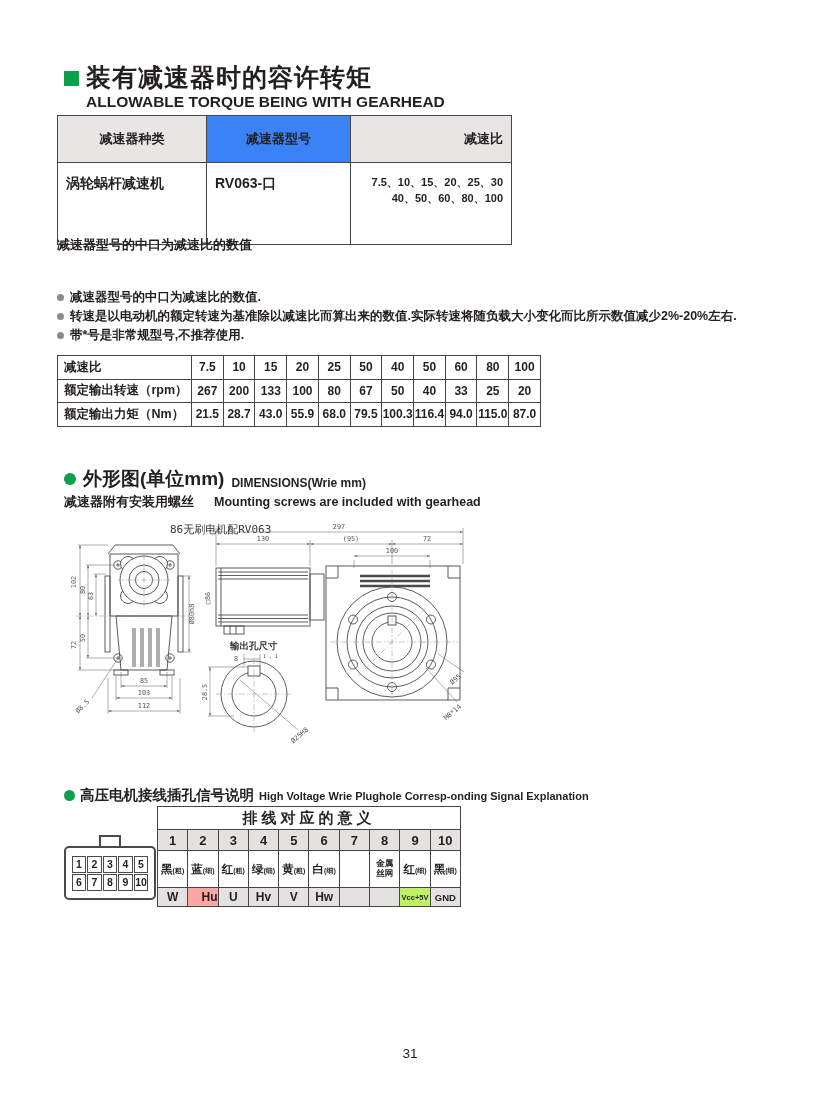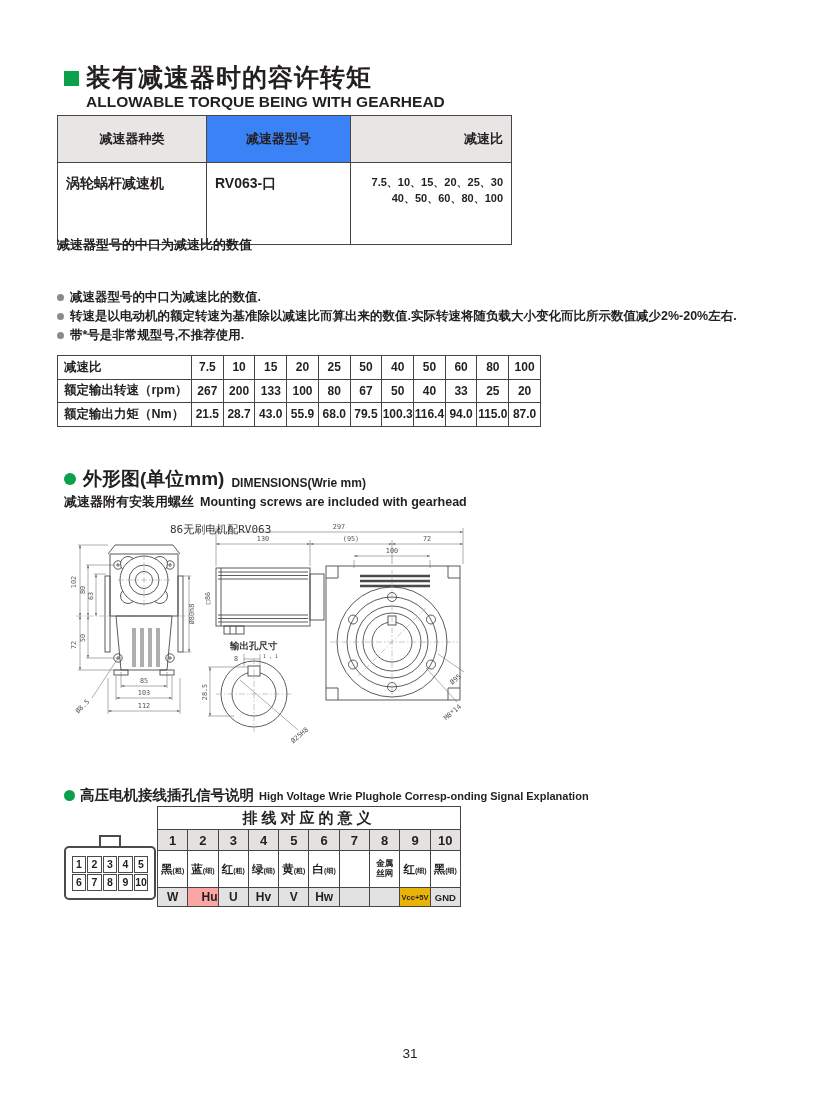--- a/index.html
+++ b/index.html
@@ -32,21 +32,21 @@
   
   .rt{position:absolute;left:57px;top:355px;width:484px;table-layout:fixed;}
   .rt td{border:1px solid #454545;height:22.5px;text-align:center;font-size:12px;font-weight:bold;padding:0;}
   .rt td.rlabel{width:127px;text-align:left;padding-left:6px;font-size:12.5px;}
 
   
   .dim-head{position:absolute;left:64px;top:466px;display:flex;align-items:center;gap:7px;white-space:nowrap;}
   .gdot{width:12px;height:12px;border-radius:50%;}
   .dh-zh{font-size:19px;font-weight:bold;}
   .dh-en{font-size:12px;font-weight:bold;align-self:flex-end;padding-bottom:2px;}
-  .dim-sub{position:absolute;left:64px;top:493px;display:flex;gap:6px;align-items:baseline;white-space:nowrap;}
+  .dim-sub{position:absolute;left:64px;top:493px;display:flex;gap:20px;align-items:baseline;white-space:nowrap;}
   .ds-zh{font-size:13px;font-weight:bold;}
   .ds-en{font-size:12.5px;font-weight:bold;}
 
   
   #drawing{position:absolute;left:58px;top:518px;}
   .ln{stroke:#4a4a4a;stroke-width:0.9;fill:none;}
   .lnF{stroke:#4a4a4a;stroke-width:0.9;fill:#ffffff;}
   .thick{stroke:#4a4a4a;stroke-width:2.4;fill:none;}
   .cl{stroke:#9a9a9a;stroke-width:0.55;fill:none;stroke-dasharray:6 2 1.5 2;}
   .dl{stroke:#6b6b6b;stroke-width:0.55;fill:none;}
@@ -427,20 +427,20 @@
         </tr>
     <tr class="srow" id="wire-signals">
           <td style="background: rgb(227, 226, 224);">W</td>
           <td style="background: #fca5a5; text-align: right;">Hu</td>
           <td style="background: rgb(227, 226, 224);">U</td>
           <td style="background: rgb(227, 226, 224);">Hv</td>
           <td style="background: rgb(227, 226, 224);">V</td>
           <td style="background: rgb(227, 226, 224);">Hw</td>
           <td style="background: rgb(227, 226, 224);"></td>
           <td style="background: rgb(227, 226, 224);"></td>
-          <td class="sig-sm" style="background: #eab308;">Vcc+5V</td>
+          <td class="sig-sm" style="background: #bef264;">Vcc+5V</td>
           <td class="sig-md" style="background: rgb(227, 226, 224);">GND</td>
         </tr>
   </tbody>
     </table>
 
   <div class="pageno">31</div>
 </div>
 
 </body></html>

